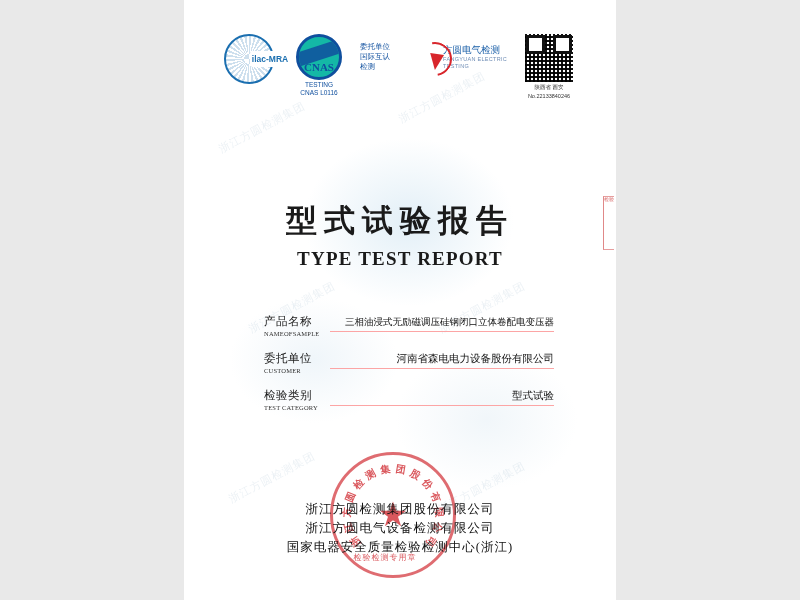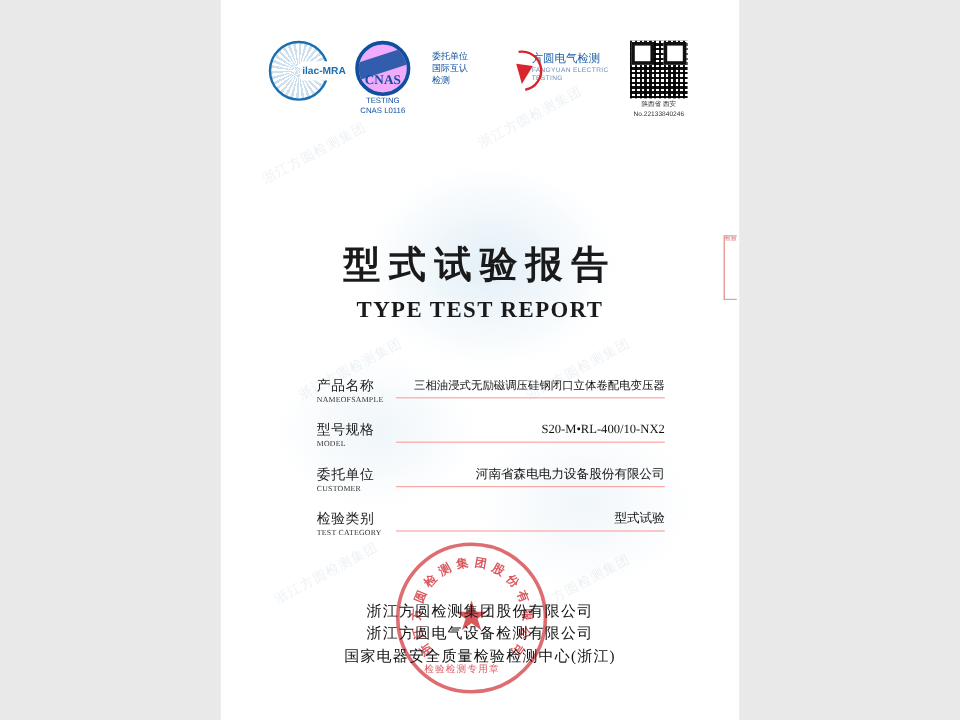--- a/index.html
+++ b/index.html
@@ -112,21 +112,21 @@
 
   
   .cnas { width: 62px; text-align: center; }
   .cnas-circ {
     width: 46px; height: 46px; margin: 0 auto;
     border-radius: 50%;
     border: 3px solid #0f4f9e;
     position: relative;
     box-sizing: border-box;
     overflow: hidden;
-    background: #f0abfc;
+    background: #14b8a6;
   }
   .cnas-circ::before {
     content: "";
     position: absolute;
     left: -6px; top: 8px;
     width: 58px; height: 14px;
     background: #0f4f9e;
     transform: rotate(-18deg);
     opacity: 0.85;
   }
@@ -422,27 +422,20 @@
     <div id="fields">
 
       <div class="field">
         <div class="field-label">
           <div class="lbl-cn">产品名称</div>
           <div class="lbl-en">NAMEOFSAMPLE</div>
         </div>
         <div class="field-value small">三相油浸式无励磁调压硅钢闭口立体卷配电变压器</div>
       </div>
 
-      <div class="field">
-        <div class="field-label">
-          <div class="lbl-cn">型号规格</div>
-          <div class="lbl-en">MODEL</div>
-        </div>
-        <div class="field-value">S20-M•RL-400/10-NX2</div>
-      </div>
 
       <div class="field">
         <div class="field-label">
           <div class="lbl-cn">委托单位</div>
           <div class="lbl-en">CUSTOMER</div>
         </div>
         <div class="field-value">河南省森电电力设备股份有限公司</div>
       </div>
 
       <div class="field">

